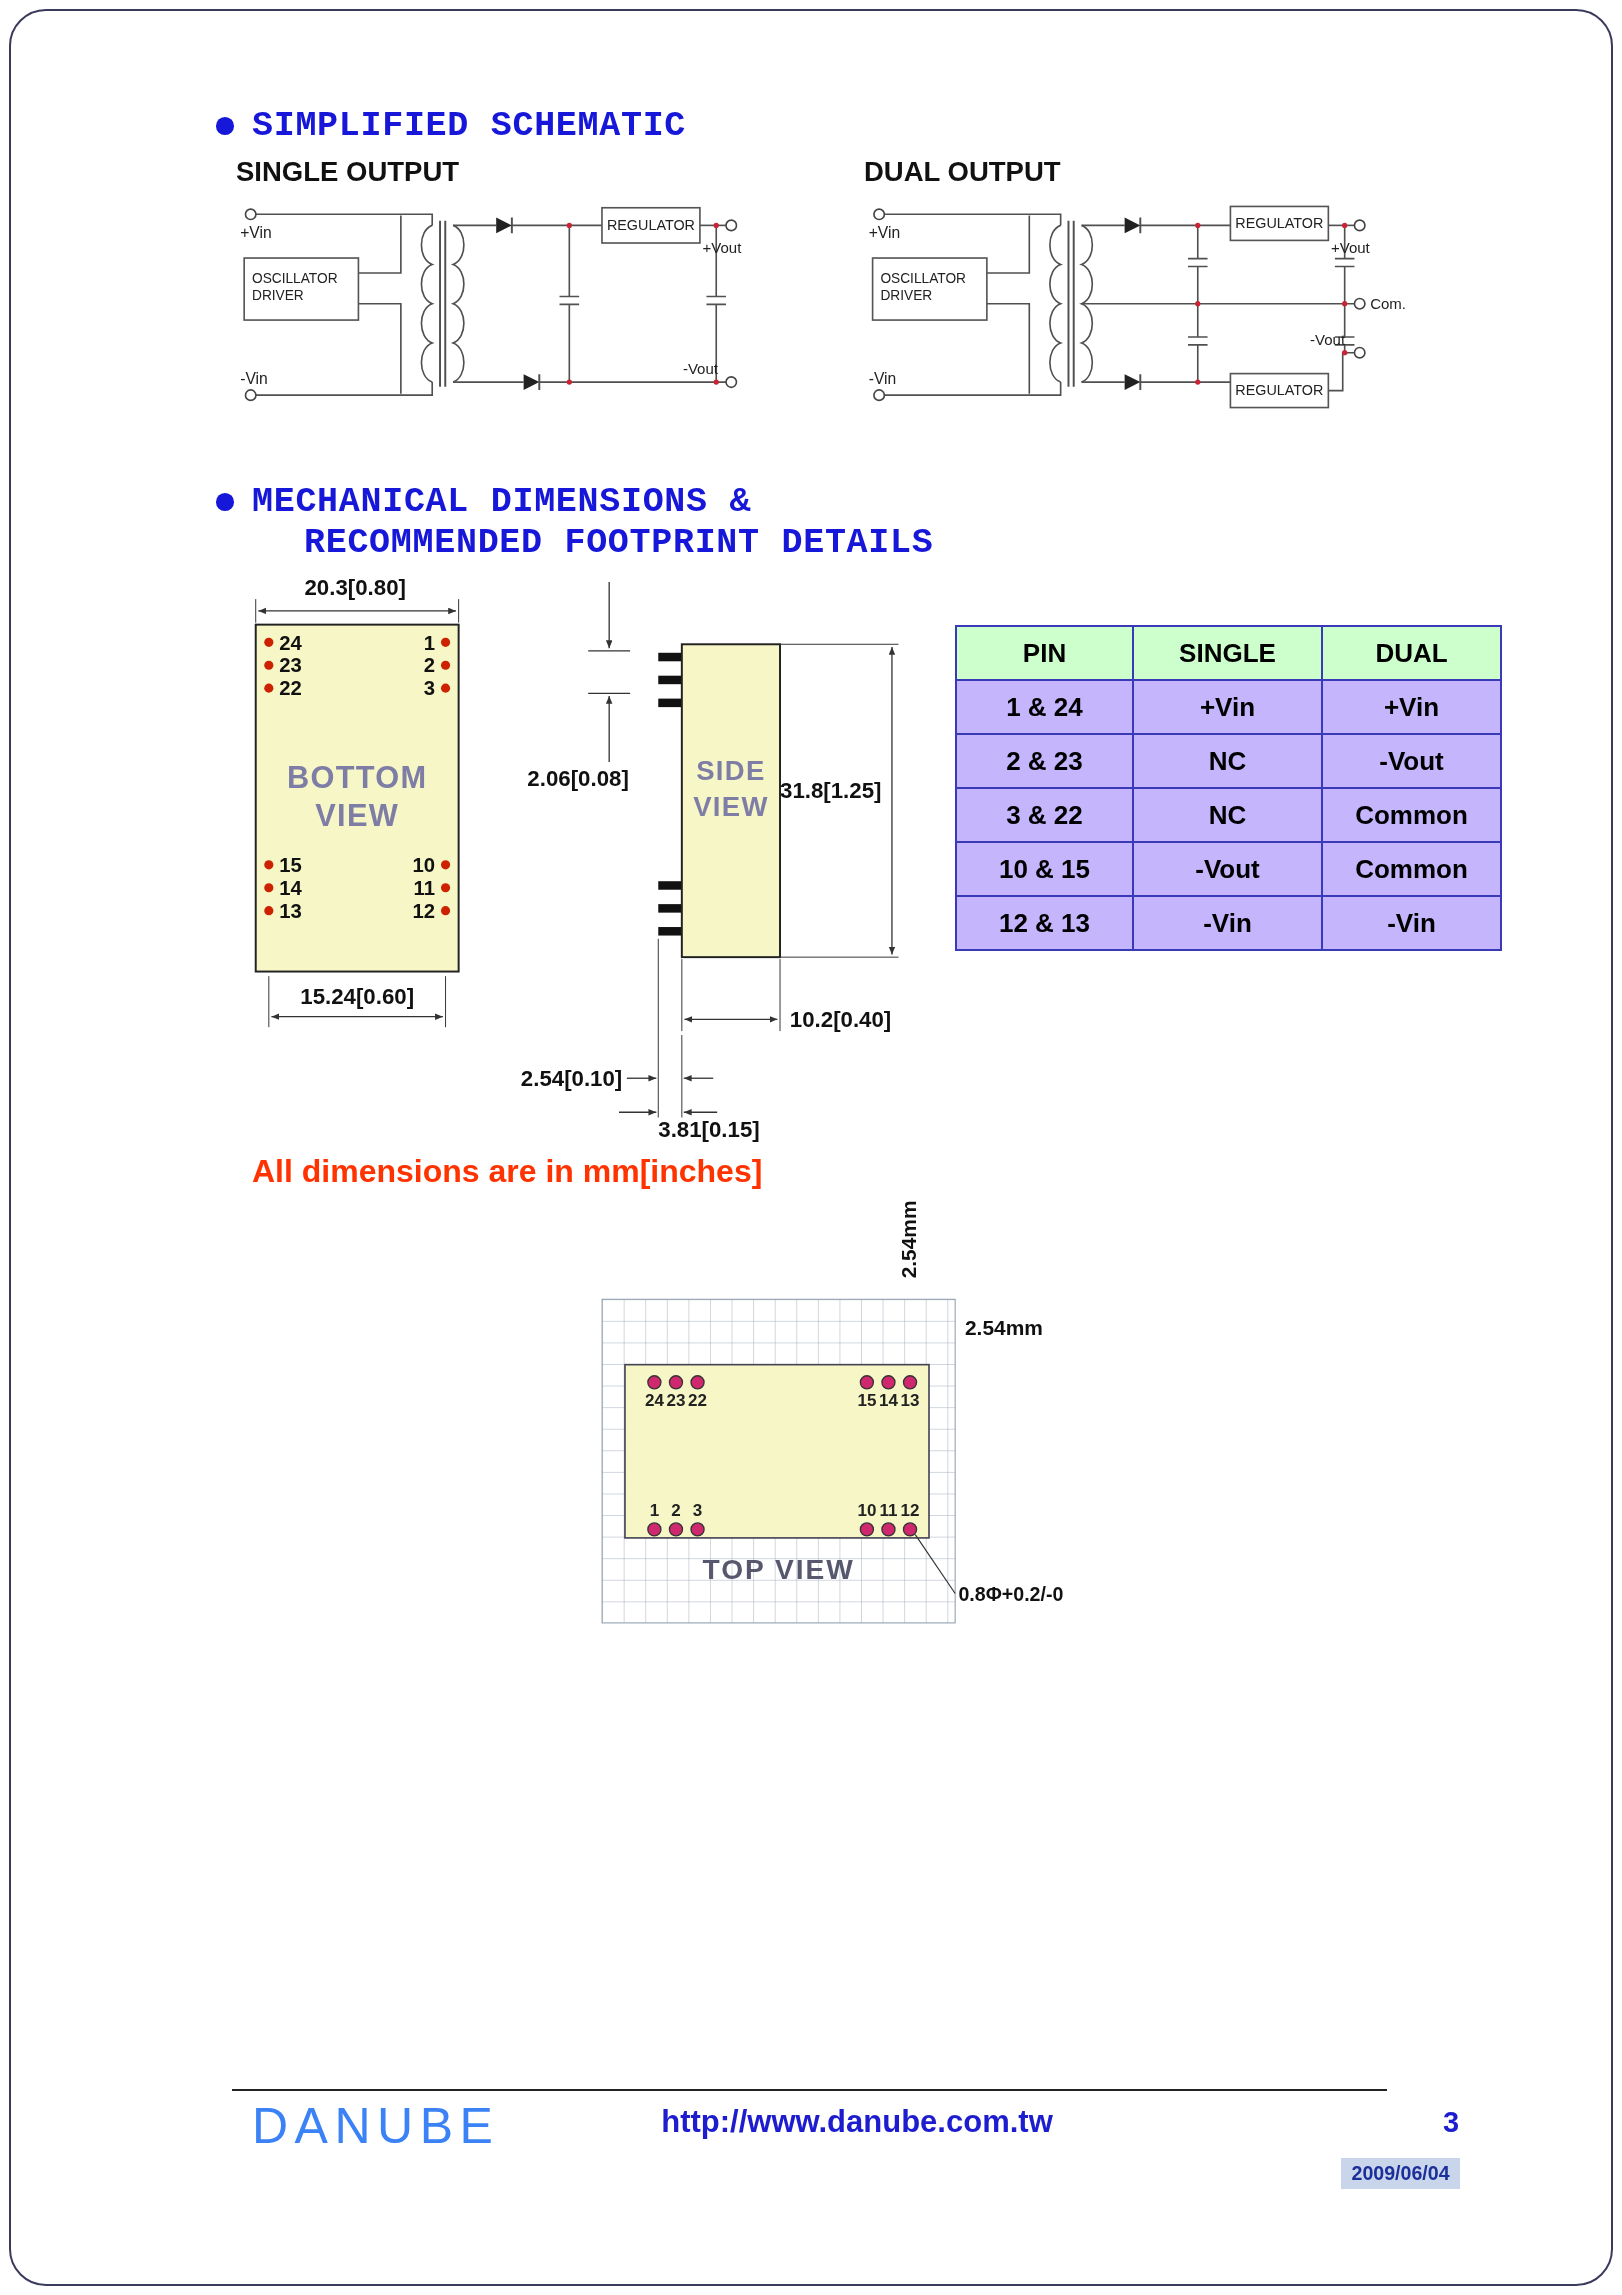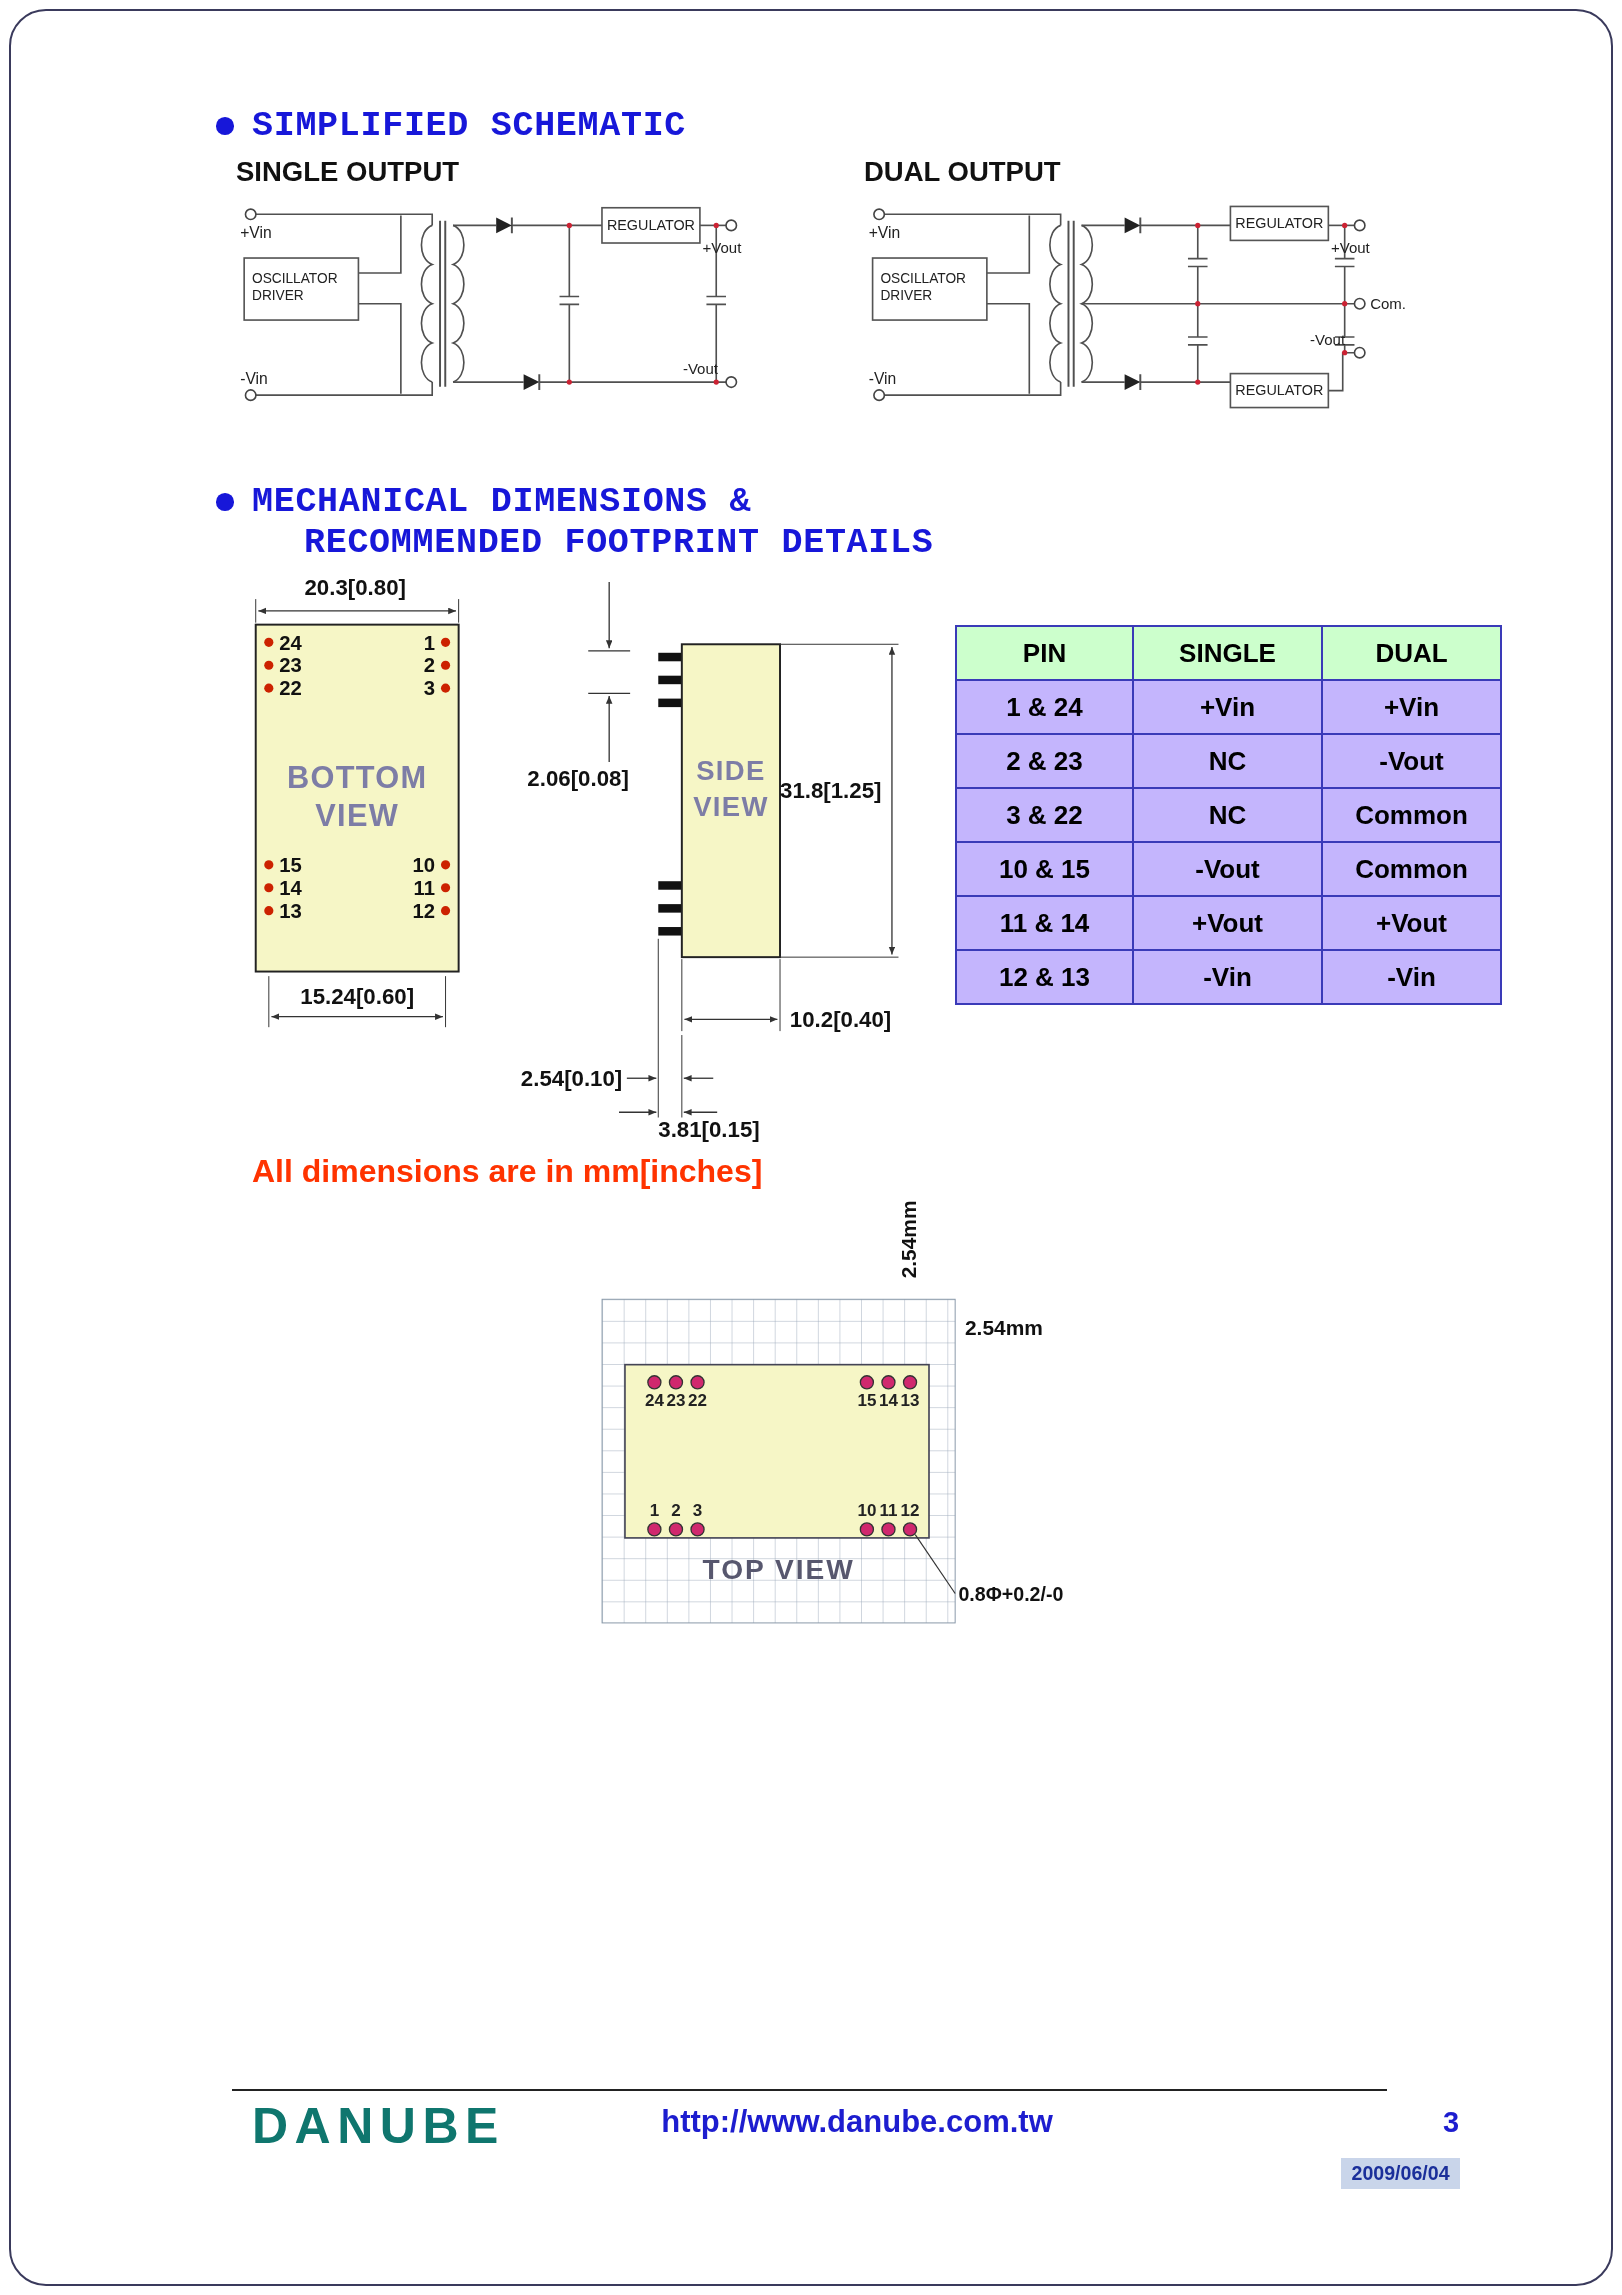--- a/index.html
+++ b/index.html
@@ -36,21 +36,21 @@
   .col-pin{width:162px;}.col-single{width:174px;}.col-dual{width:164px;}
   .note-red{color:#ff3300;font-weight:bold;font-size:32px;}
   
   .fp-svg text{font-family:"Liberation Sans","DejaVu Sans",sans-serif;}
   .fp-dim{font-size:32px;font-weight:bold;fill:#111;}
   .fp-pad-num{font-size:26px;font-weight:bold;fill:#222;}
   .fp-title{font-size:43px;font-weight:bold;fill:#57576e;letter-spacing:3px;}
   .fp-hole{font-size:30px;font-weight:bold;fill:#111;}
   
   .footer-line{height:2px;background:#222;}
-  .brand{font-size:50px;font-weight:bold;color:#0f766e;letter-spacing:6.5px;}
+  .brand{font-size:50px;font-weight:normal;color:#3b82f6;letter-spacing:6.5px;}
   .footer-url{font-size:31px;font-weight:bold;color:#1d1dcf;cursor:pointer;}
   .page-num{font-size:29px;font-weight:bold;color:#1d1dcf;}
   .date-badge{background:#c9d5ea;color:#1b2f9a;font-size:19.6px;font-weight:bold;padding:3.9px 10.5px;}
 </style>
 </head>
 <body>
 
 <div id="page">
   <div class="page-border"></div>
 
@@ -273,25 +273,20 @@
         <td>3 &amp; 22</td>
         <td>NC</td>
         <td>Common</td>
       </tr>
       <tr>
         <td>10 &amp; 15</td>
         <td>-Vout</td>
         <td>Common</td>
       </tr>
       <tr>
-        <td>11 &amp; 14</td>
-        <td>+Vout</td>
-        <td>+Vout</td>
-      </tr>
-      <tr>
         <td>12 &amp; 13</td>
         <td>-Vin</td>
         <td>-Vin</td>
       </tr>
     </tbody>
   </table>
 
   <div class="abs note-red" style="left:252px;top:1153px;">All dimensions are in mm[inches]</div>
 
   <svg class="abs fp-svg" style="left:589px;top:1201px;" width="510" height="445" viewBox="0 0 780 680">

